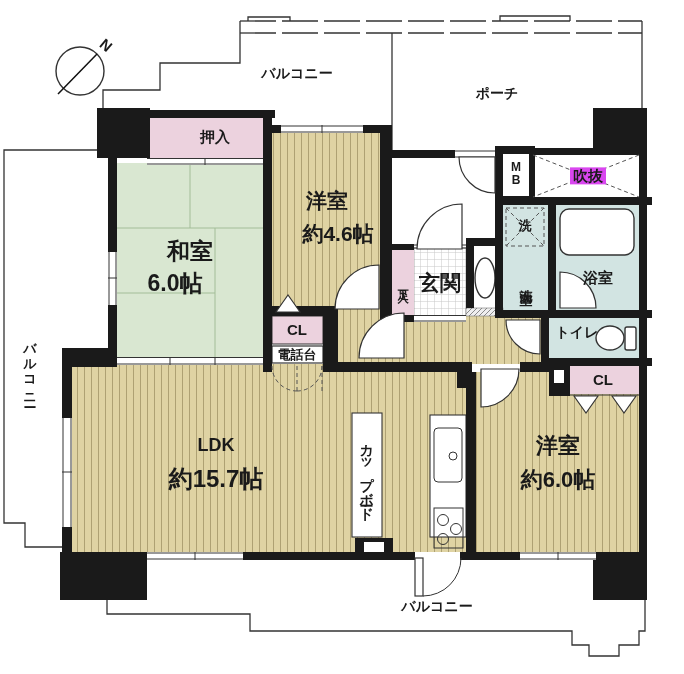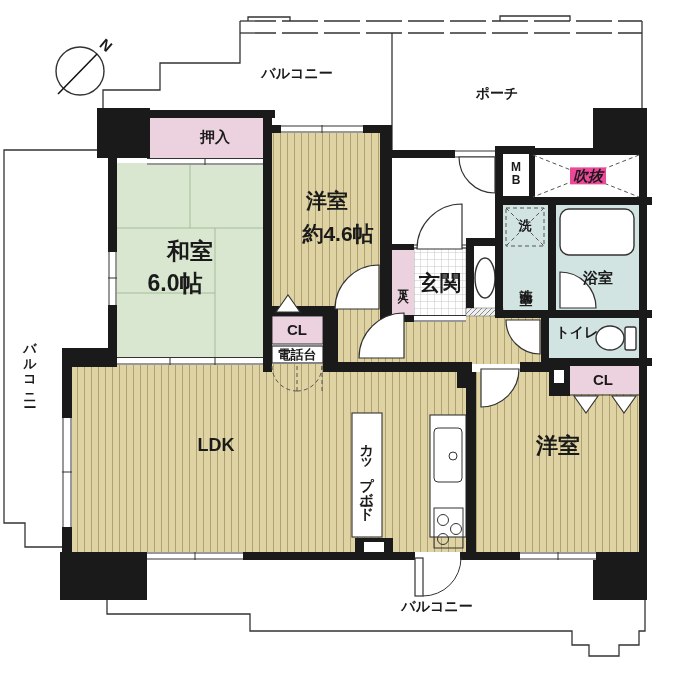--- a/index.html
+++ b/index.html
@@ -11,21 +11,21 @@
   .plan{
     position:relative; width:684px; height:674px; background:#fff; overflow:hidden;
     font-family:"Liberation Sans","DejaVu Sans",sans-serif; color:var(--text);
   }
   .plan svg{position:absolute;left:0;top:0;}
   .lbl{
     position:absolute; transform:translate(-50%,-50%); white-space:nowrap;
     font-weight:bold; color:var(--text); line-height:1.15; text-align:center;
   }
   .vt{writing-mode:vertical-rl; text-orientation:upright; letter-spacing:2px;}
-  .bgw{background:#ec4899; padding:0 3px;font-style:italic;}
+  .bgw{background:#d946ef; padding:0 3px;}
   .fs11{font-size:11px}.fs12{font-size:12px}.fs13{font-size:13px}.fs14{font-size:14px}
   .fs15{font-size:15px}.fs17{font-size:21px}.fs21{font-size:21px}.fs22{font-size:22px}
   .fs23{font-size:23px}.fs24{font-size:24px}.fs26{font-size:18px}
   .rot{transform:translate(-50%,-50%) rotate(40deg);}
   
   .wall{fill:var(--wall);}
   .pinkf{fill:var(--pink);}
   .bluef{fill:var(--blue);}
   .whitef{fill:#fff;}
   .greenf{fill:var(--tatami);}
@@ -241,15 +241,17 @@
   <div class="lbl fs12" style="left:516px;top:168px">M</div>
   <div class="lbl fs12" style="left:516px;top:181px">B</div>
   <div class="lbl bgw fs15" style="left:588px;top:176px">吹抜</div>
   <div class="lbl fs13" style="left:525px;top:226px">洗</div>
   <div class="lbl vt fs13" style="left:525px;top:281px;letter-spacing:1px">洗面室</div>
   <div class="lbl fs15" style="left:598px;top:278px">浴室</div>
   <div class="lbl fs14" style="left:577px;top:332px">トイレ</div>
   <div class="lbl fs15" style="left:603px;top:380px">CL</div>
 
   <div class="lbl fs22" style="left:558px;top:446px">洋室</div>
+  <div class="lbl fs22" style="left:558px;top:480px">約6.0帖</div>
   <div class="lbl fs26" style="left:216px;top:445px">LDK</div>
+  <div class="lbl fs24" style="left:216px;top:479px">約15.7帖</div>
   <div class="lbl vt fs14" style="left:367px;top:474px;letter-spacing:0px">カップボード</div>
 </div>
 
 </body></html>

